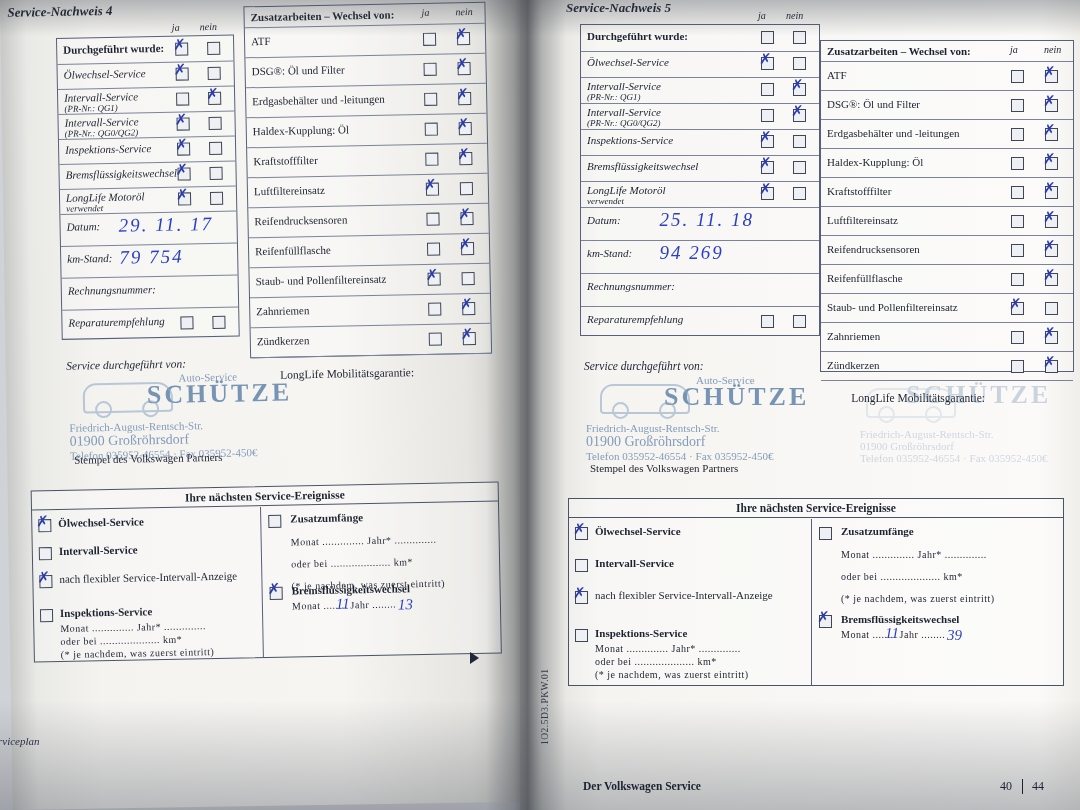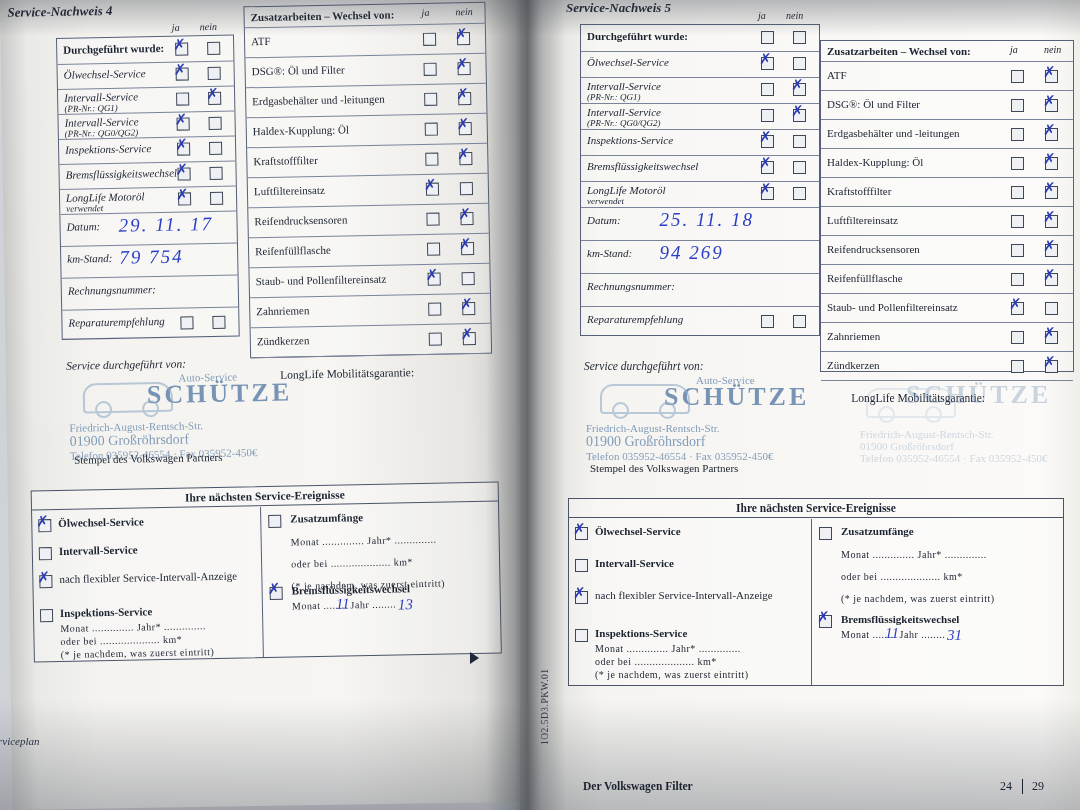--- a/index.html
+++ b/index.html
@@ -431,28 +431,28 @@
         <div class="dots" style="position:absolute;left:22px;top:24px;font-size:10px;">Monat .............. Jahr* ..............</div>
         <div class="dots" style="position:absolute;left:22px;top:46px;font-size:10px;">oder bei .................... km*</div>
         <div class="dots" style="position:absolute;left:22px;top:68px;font-size:10px;">(* je nachdem, was zuerst eintritt)</div>
       </div>
       <div style="position:absolute;left:250px;top:114px;width:236px;">
         <div class="cb" style="left:0px;top:2px;"></div>
         <div class="tick" style="left:-2px;top:-1px;">✗</div>
         <div style="position:absolute;left:22px;top:0;font-size:11px;font-weight:bold;">Bremsflüssigkeitswechsel</div>
         <div class="dots" style="position:absolute;left:22px;top:16px;font-size:10px;">Monat ........ Jahr ........</div>
         <div class="hand mid" style="left:66px;top:12px;">11</div>
-        <div class="hand mid" style="left:128px;top:14px;">31</div>
+        <div class="hand mid" style="left:128px;top:14px;">39</div>
       </div>
     </div>
   </div>
 
 <div class="gutter"></div>
 <div class="shadow-top"></div>
 <div class="shadow-bottom"></div>
 
-<div class="footer" style="left:583px;top:780px;">Der Volkswagen Filter</div>
-<div class="pagenum" style="left:1000px;top:779px;">24</div>
-<div class="pagenum" style="left:1022px;top:779px;border-left:1px solid #1b2230;padding-left:9px;">29</div>
+<div class="footer" style="left:583px;top:780px;">Der Volkswagen Service</div>
+<div class="pagenum" style="left:1000px;top:779px;">40</div>
+<div class="pagenum" style="left:1022px;top:779px;border-left:1px solid #1b2230;padding-left:9px;">44</div>
 <div class="sidecode" style="left:540px;top:745px;">1O2.5D3.PKW.01</div>
 <div class="edge-label" style="left:-2px;top:735px;">rviceplan</div>
 
 <div class="arrow" style="left: 470px; top: 652px;"></div>
 
 </body></html>

